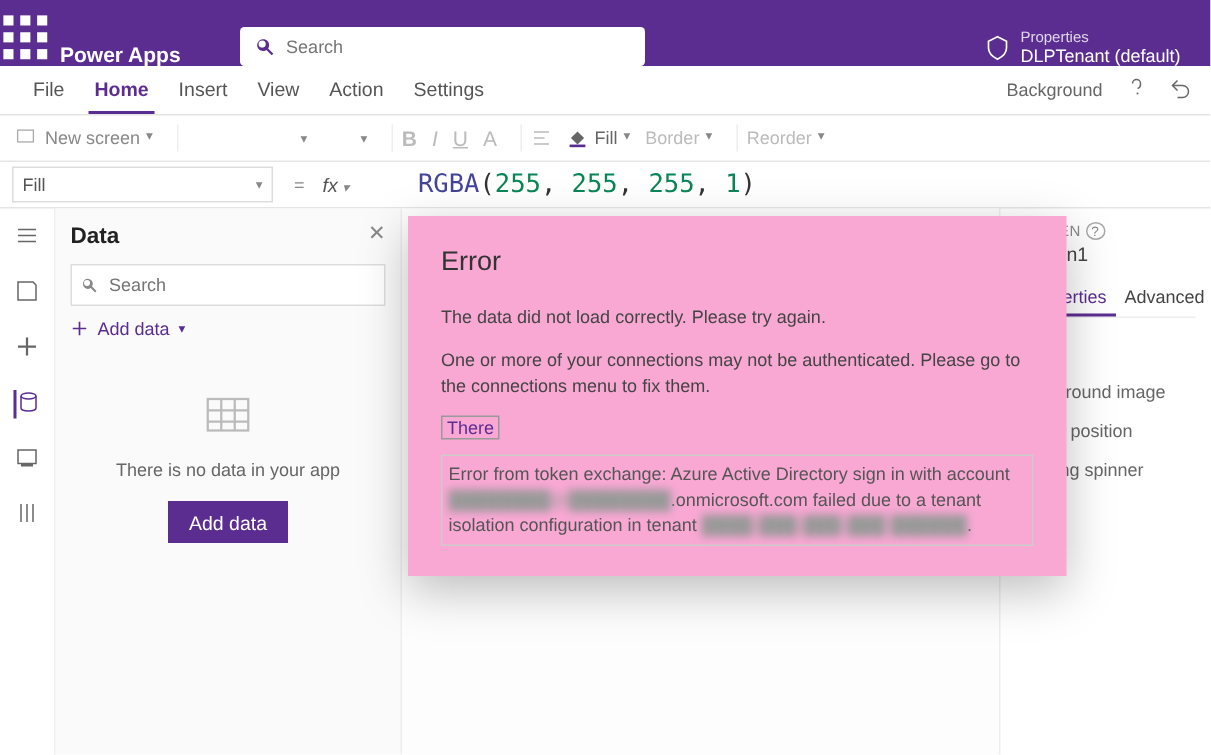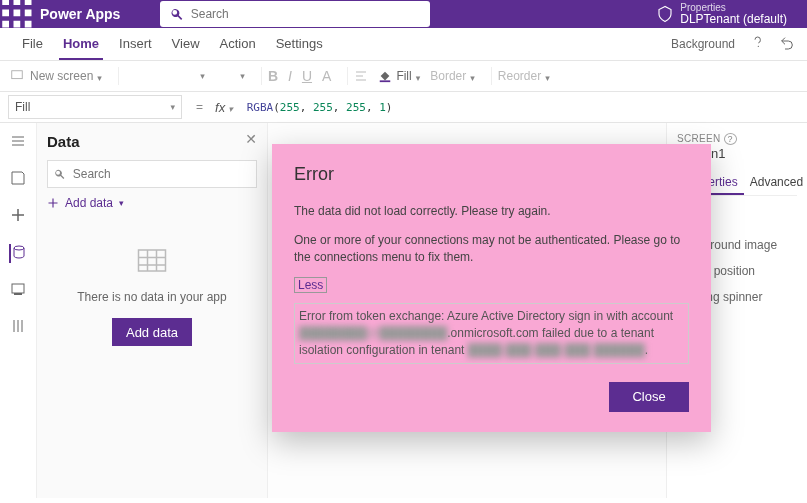--- a/index.html
+++ b/index.html
@@ -1,42 +1,42 @@
 <!DOCTYPE html>
 <html><head>
 <meta charset="utf-8">
 <style>
   html, body { margin:0; padding:0; font-family:"Segoe UI", Arial, sans-serif; font-size:12px; color:#333; background:#fff; width:807px; height:503px; overflow:hidden; }
-  .topbar { background:#5c2d91; color:#fff; height:28px; display:flex; align-items:center; }
+  .topbar { background:#5c2d91; color:#fff; height:44px; display:flex; align-items:flex-end; }
   .waffle { width:36px; height:36px; display:flex; align-items:center; justify-content:center; }
   .waffle svg { fill:#fff; }
   .brand { font-size:14px; font-weight:600; margin-left:4px; flex:0 0 110px; }
   .search-wrap { flex:0 0 270px; margin-left:10px; }
   .search-pill { background:#fff; border-radius:3px; height:26px; display:flex; align-items:center; padding:0 10px; }
   .search-pill input { border:none; outline:none; font-size:12px; width:100%; color:#333; }
   .search-pill svg { width:14px; height:14px; fill:#5c2d91; margin-right:6px; }
   .top-spacer { flex:1; }
   .env-block { display:flex; align-items:center; margin-right:20px; line-height:1.1; }
   .env-block svg { width:18px; height:18px; fill:#fff; margin-right:6px; }
   .env-label { font-size:10px; opacity:.8; }
   .env-name { font-size:12px; }
   .cmdbar { height:32px; border-bottom:1px solid #e5e5e5; display:flex; align-items:center; padding:0 12px; font-size:13px; color:#555; }
   .cmdbar .tab { padding:0 10px; height:32px; line-height:32px; position:relative; cursor:default; }
   .cmdbar .tab.active { color:#5c2d91; font-weight:600; }
   .cmdbar .tab.active::after { content:""; position:absolute; left:6px; right:6px; bottom:0; height:2px; background:#5c2d91; }
   .cmdbar .spacer { flex:1; }
   .cmdbar .user { font-size:12px; color:#666; margin-right:14px; }
   .ribbon { height:30px; border-bottom:1px solid #e5e5e5; display:flex; align-items:center; padding:0 10px; color:#bbb; font-size:12px; }
-  .ribbon .btn { display:flex; align-items:flex-end; margin-right:10px; }
+  .ribbon .btn { display:flex; align-items:flex-start; margin-right:10px; }
   .ribbon .sep { width:1px; height:18px; background:#eee; margin:0 6px; }
   .formula-row { height:30px; border-bottom:1px solid #e5e5e5; display:flex; align-items:center; }
   .prop-dd { width:160px; height:22px; margin:0 8px; border:1px solid #ddd; display:flex; align-items:center; justify-content:space-between; padding:0 6px; font-size:12px; color:#555;}
   .eq { color:#888; margin:0 6px; }
   .fx { font-style:italic; color:#555; margin:0 6px; font-size:13px; }
-  .formula-input { flex:1; padding:0 8px; font-family:Consolas, monospace; font-size:11px; }
+  .formula-input { flex:1; padding:0 8px; font-family:Consolas, monospace; font-size:17px;margin-left:32px; }
   .formula-input .fn{color:#449;} .formula-input .num{color:#098658;}
   .body { display:flex; height:calc(503px - 36px - 32px - 30px - 30px); position:relative; }
   .leftrail { width:36px; border-right:1px solid #eee; display:flex; flex-direction:column; align-items:center; padding-top:10px; gap:18px; color:#666; }
   .leftrail svg { width:16px; height:16px; fill:#666; }
   .leftrail .sel { border-left:2px solid #5c2d91; padding-left:0; }
   .data-panel { width:210px; border-right:1px solid #eee; display:flex; flex-direction:column; background:#fafafa; padding:8px 10px; position:relative; }
   .data-panel h1 { font-size:15px; font-weight:600; margin:2px 0 10px 0; color:#222;}
   .data-panel .close { position:absolute; top:8px; right:10px; color:#888; font-size:14px; cursor:default;}
   .dp-search { height:26px; border:1px solid #ddd; background:#fff; display:flex; align-items:center; padding:0 6px; margin-bottom:8px; }
   .dp-search svg{width:12px;height:12px;fill:#888;margin-right:6px;}
@@ -250,20 +250,17 @@
     <div class="prop-item">Background image</div>
     <div class="prop-item">Image position</div>
     <div class="prop-item">Loading spinner</div>
   </div>
 </div>
 
 <div class="modal">
   <h2>Error</h2>
   <p>The data did not load correctly. Please try again.</p>
   <p>One or more of your connections may not be authenticated. Please go to the connections menu to fix them.</p>
-  <span class="less">Less</span>
+  <span class="less">There</span>
   <div class="detail-box">
     <span>Error from token exchange: Azure Active Directory sign in with account </span><span class="blur">████████@████████</span><span>.onmicrosoft.com failed due to a tenant isolation configuration in tenant </span><span class="blur">████-███-███-███ ██████</span>.
   </div>
-  <div class="modal-actions">
-    <button class="close-btn">Close</button>
-  </div>
 </div>
 
 </body></html>

